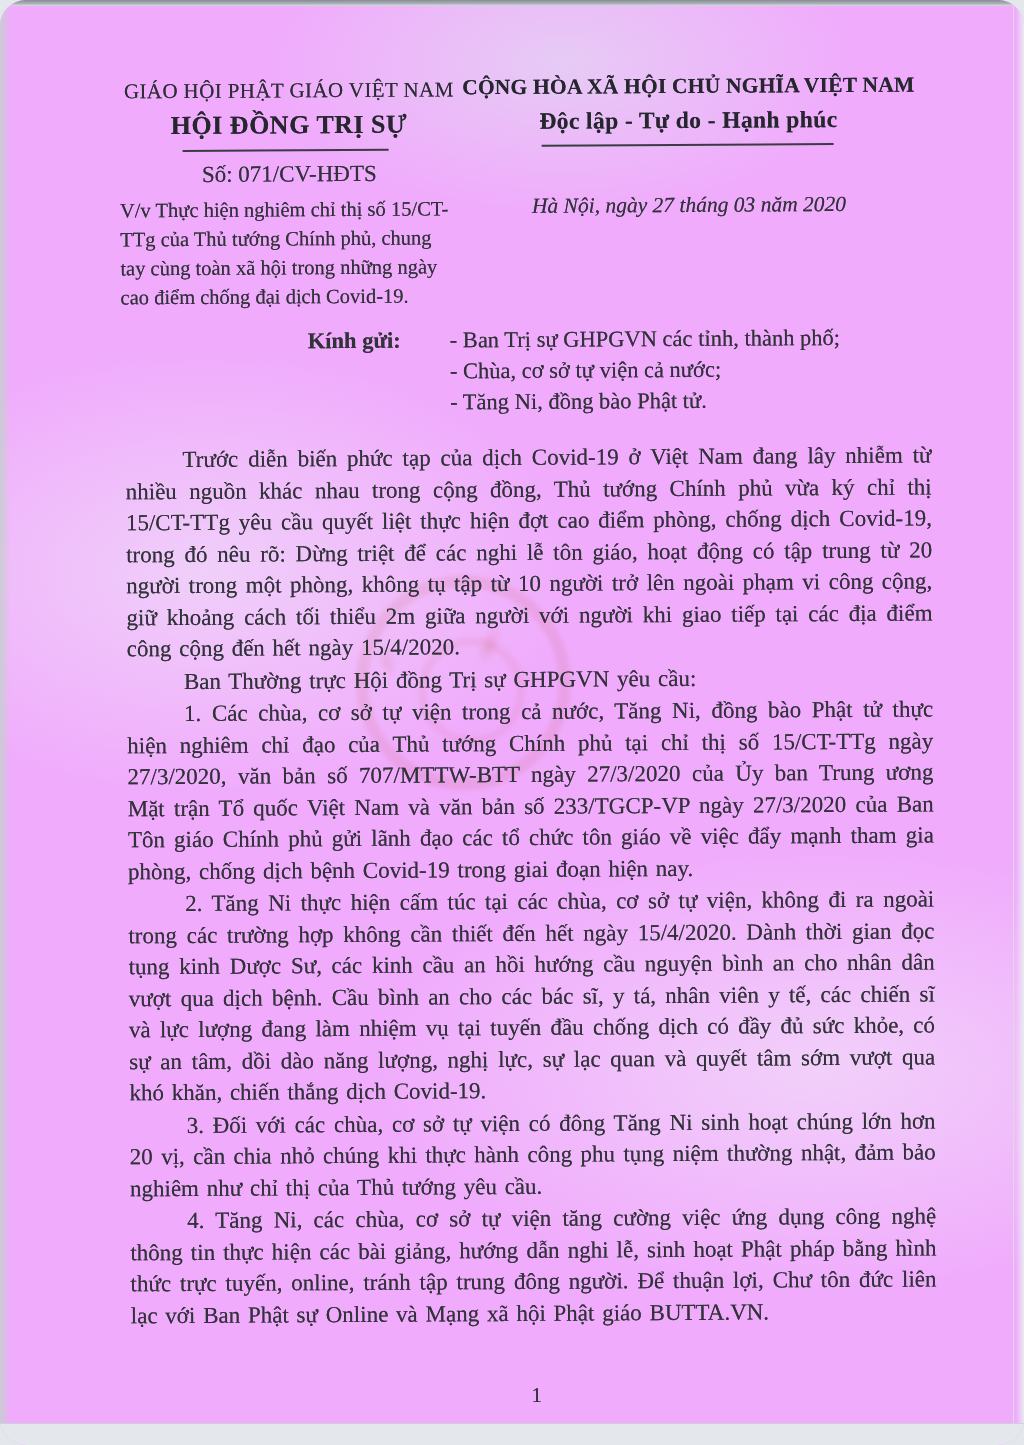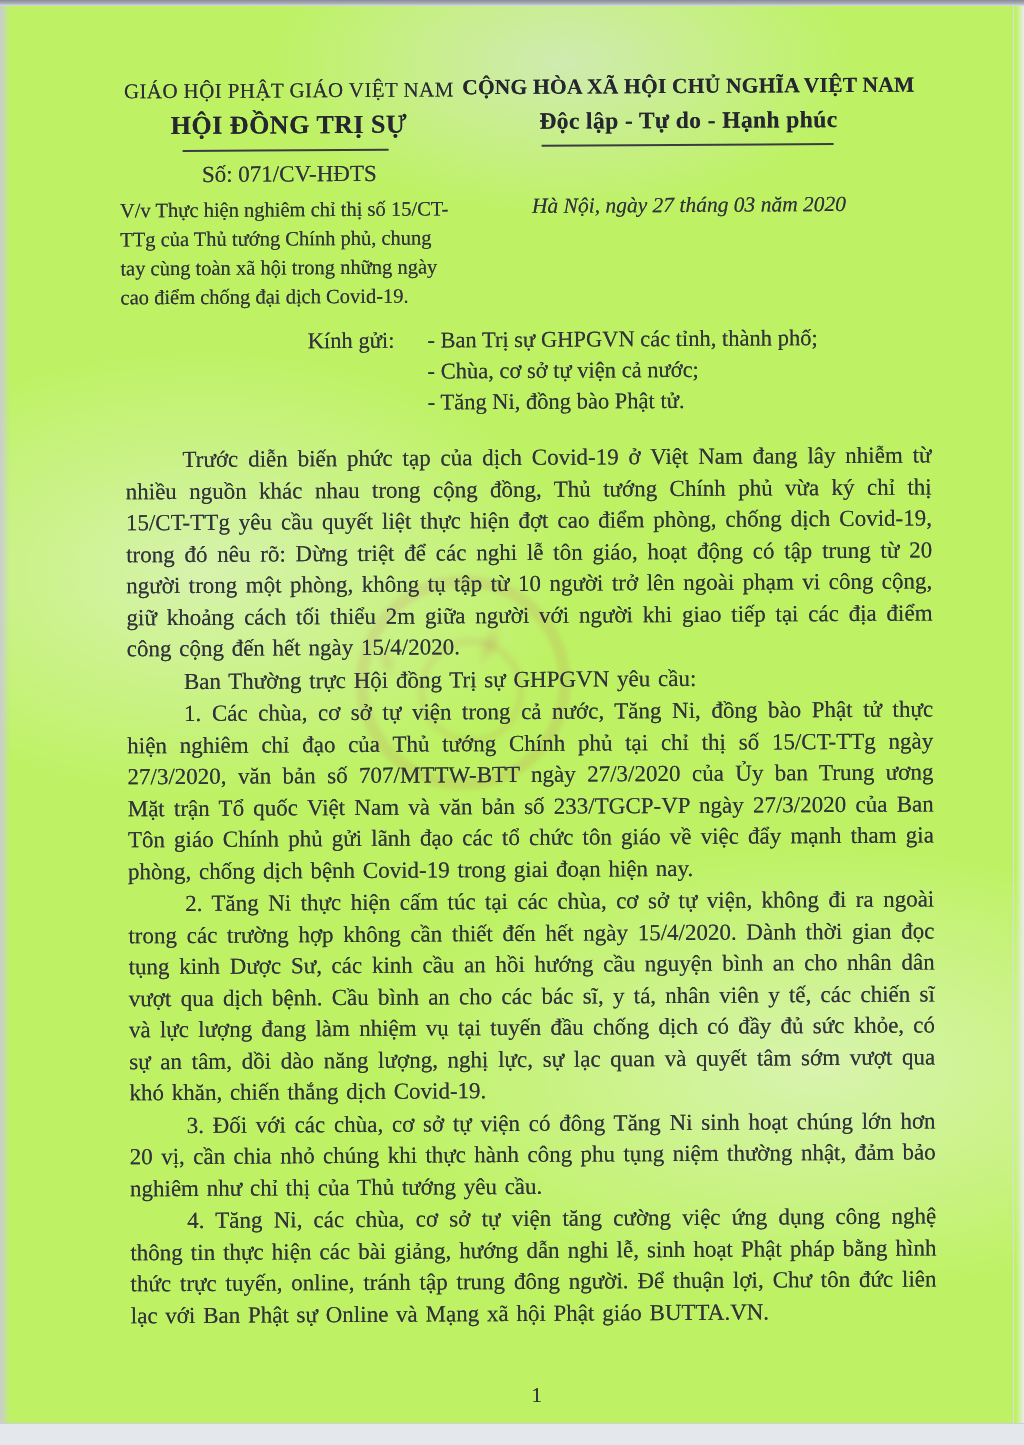--- a/index.html
+++ b/index.html
@@ -5,22 +5,23 @@
   html, body { margin: 0; padding: 0; }
   body {
     width: 1024px; height: 1445px;
     background: #e4e7ec;
     font-family: "Liberation Serif", "DejaVu Serif", serif;
     overflow: hidden;
   }
   .scan {
     position: relative;
     width: 1024px; height: 1445px;
-    background: #bef264;
+    background: #f0abfc;
     overflow: hidden;
+    border-radius: 26px;
   }
   
   .edge-top {
     position: absolute; top: 0; left: 0; right: 0; height: 6px;
     background: linear-gradient(180deg, #878c94 0%, #a9aeb6 55%, #d8dce2 100%);
   }
   .edge-left {
     position: absolute; top: 6px; left: 0; bottom: 21px; width: 12px;
     background: linear-gradient(90deg, #c9ccd2 0%, rgba(255,255,255,0) 85%);
   }
@@ -59,21 +60,21 @@
   .subject { position: absolute; left: 123px; top: 194px; width: 348px; font-size: 20.5px; line-height: 29px; }
 
   .header-right { position: absolute; left: 462px; top: 75px; width: 460px; text-align: center; }
   .national-title { font-size: 21.5px; font-weight: bold; letter-spacing: 0.2px; color: #26262e; white-space: nowrap; }
   .motto { font-size: 23.5px; font-weight: bold; margin-top: 8px; letter-spacing: 0.4px; color: #26262e; white-space: nowrap; }
   .rule-right { position: absolute; left: 545px; top: 145px; width: 292px; height: 2px; background: #3b3b44; }
   .place-date { position: absolute; left: 462px; top: 194px; width: 460px; text-align: center; font-style: italic; font-size: 21.5px; }
 
   
   .recipients { position: absolute; left: 310px; top: 324px; display: flex; font-size: 22.5px; line-height: 31px; }
-  .recipients-label { margin-right: 33px; white-space: nowrap; }
+  .recipients-label { margin-right: 49px; white-space: nowrap; font-weight: bold; }
   .recipients-list div { white-space: nowrap; }
 
   
   .body-text { position: absolute; left: 127px; top: 442px; width: 806px; font-size: 23px; line-height: 31.5px; text-align: justify; }
   .body-text p { margin: 0 0 1px 0; text-indent: 57px; word-spacing: 2px; }
 
   
   .stamp { position: absolute; left: 356px; top: 575px; width: 215px; height: 215px; pointer-events: none; }
   .stamp .ring {
     position: absolute; inset: 0;

